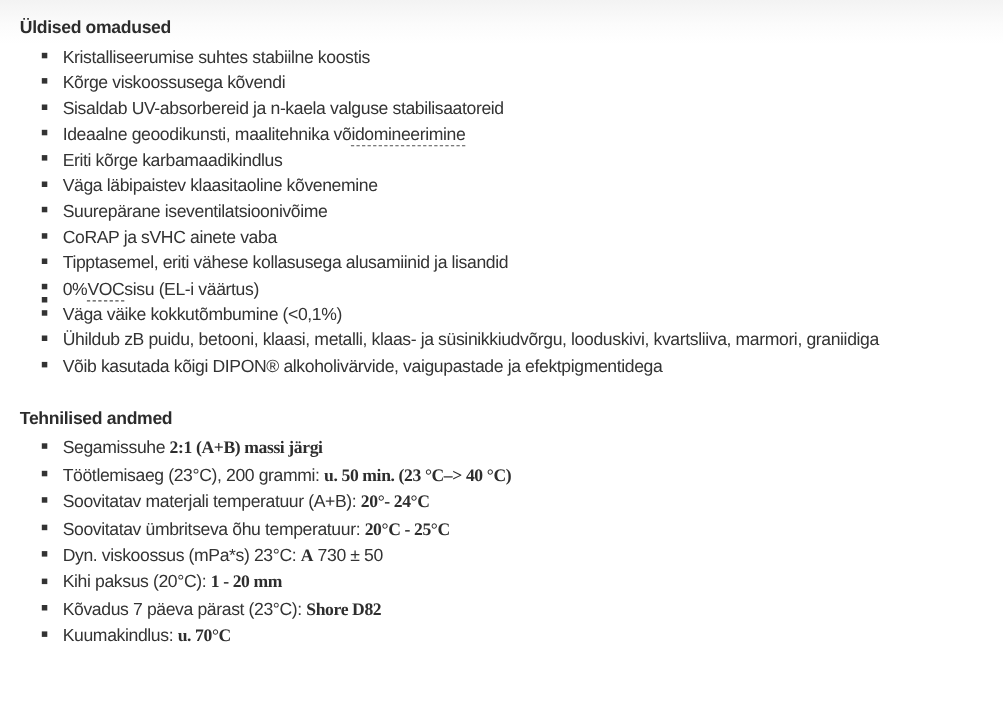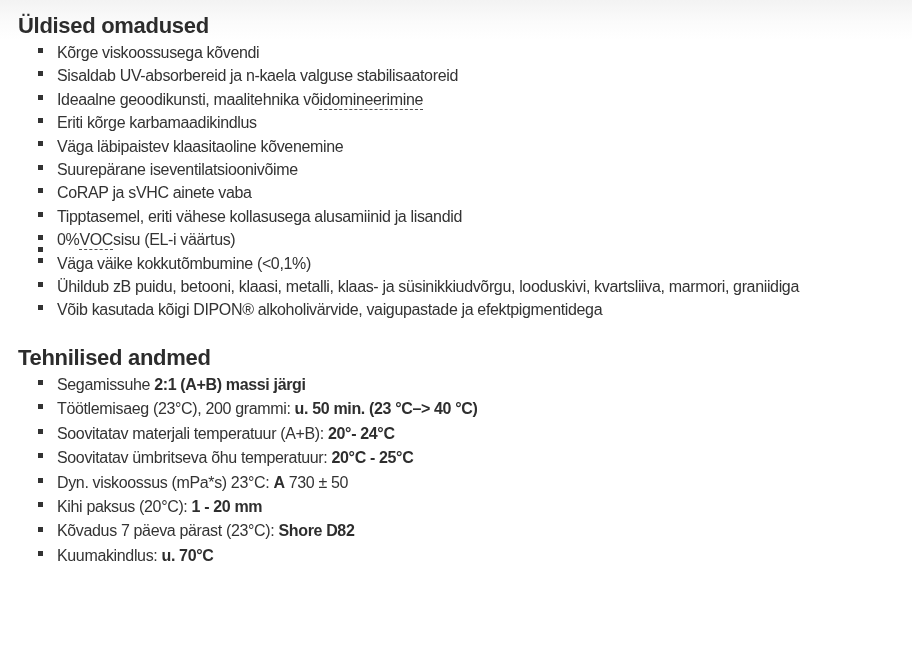--- a/index.html
+++ b/index.html
@@ -12,21 +12,21 @@
     background: linear-gradient(to bottom, #f3f3f3 0px, #fbfbfb 22px, #ffffff 40px);
     font-family: "Liberation Sans", "DejaVu Sans", sans-serif;
     color: #333333;
     overflow: hidden;
   }
   .page {
     padding: 15px 12px 0 18px;
   }
   h2.section-heading {
     margin: 0;
-    font-size: 22px;
+    font-size: 16px;
     line-height: 21px;
     font-weight: 700;
     color: #2c2c2c;
     letter-spacing: -0.3px;
   }
   section.block + section.block {
     margin-top: 25px;
   }
   ul.bullet-list {
     list-style: none;
@@ -46,34 +46,35 @@
     position: absolute;
     left: 20px;
     top: 50%;
     margin-top: -5px;
     width: 5px;
     height: 5px;
     background: #333333;
     display: inline-block;
   }
   .seg { color: #333333; }
-  .seg.bold { font-weight: 700; color: #2e2e2e; }
+  .seg.bold { font-weight: 700; color: #2e2e2e; font-family: Liberation Serif, serif; }
   .seg.dashed {
     border-bottom: 1px dashed #4f4f4f;
     padding-bottom: 1px;
   }
 </style>
 </head>
 <body>
 
 <div class="page">
 
   <section class="block">
     <h2 class="section-heading">Üldised omadused</h2>
     <ul class="bullet-list list-general">
+        <li><span class="bullet-square"></span><span class="seg">Kristalliseerumise suhtes stabiilne koostis</span></li>
         <li><span class="bullet-square"></span><span class="seg">Kõrge viskoossusega kõvendi</span></li>
         <li><span class="bullet-square"></span><span class="seg">Sisaldab UV-absorbereid ja n-kaela valguse stabilisaatoreid</span></li>
         <li><span class="bullet-square"></span><span class="seg">Ideaalne geoodikunsti, maalitehnika võ</span><span class="seg dashed">idomineerimine</span></li>
         <li><span class="bullet-square"></span><span class="seg">Eriti kõrge karbamaadikindlus</span></li>
         <li><span class="bullet-square"></span><span class="seg">Väga läbipaistev klaasitaoline kõvenemine</span></li>
         <li><span class="bullet-square"></span><span class="seg">Suurepärane iseventilatsioonivõime</span></li>
         <li><span class="bullet-square"></span><span class="seg">CoRAP ja sVHC ainete vaba</span></li>
         <li><span class="bullet-square"></span><span class="seg">Tipptasemel, eriti vähese kollasusega alusamiinid ja lisandid</span></li>
         <li><span class="bullet-square"></span><span class="seg">0%</span><span class="seg dashed">VOC</span><span class="seg">sisu (EL-i väärtus)</span></li>
         <li><span class="bullet-square"></span></li>

